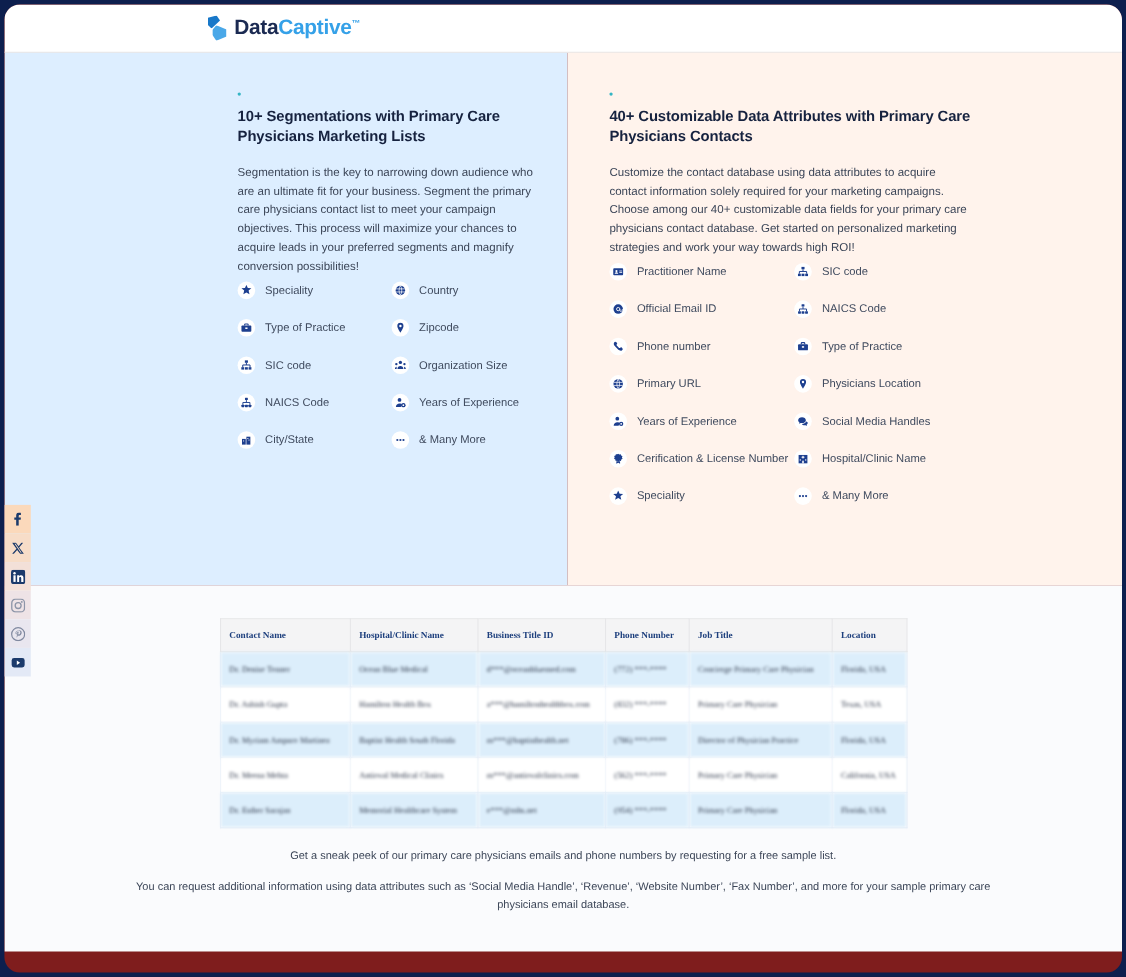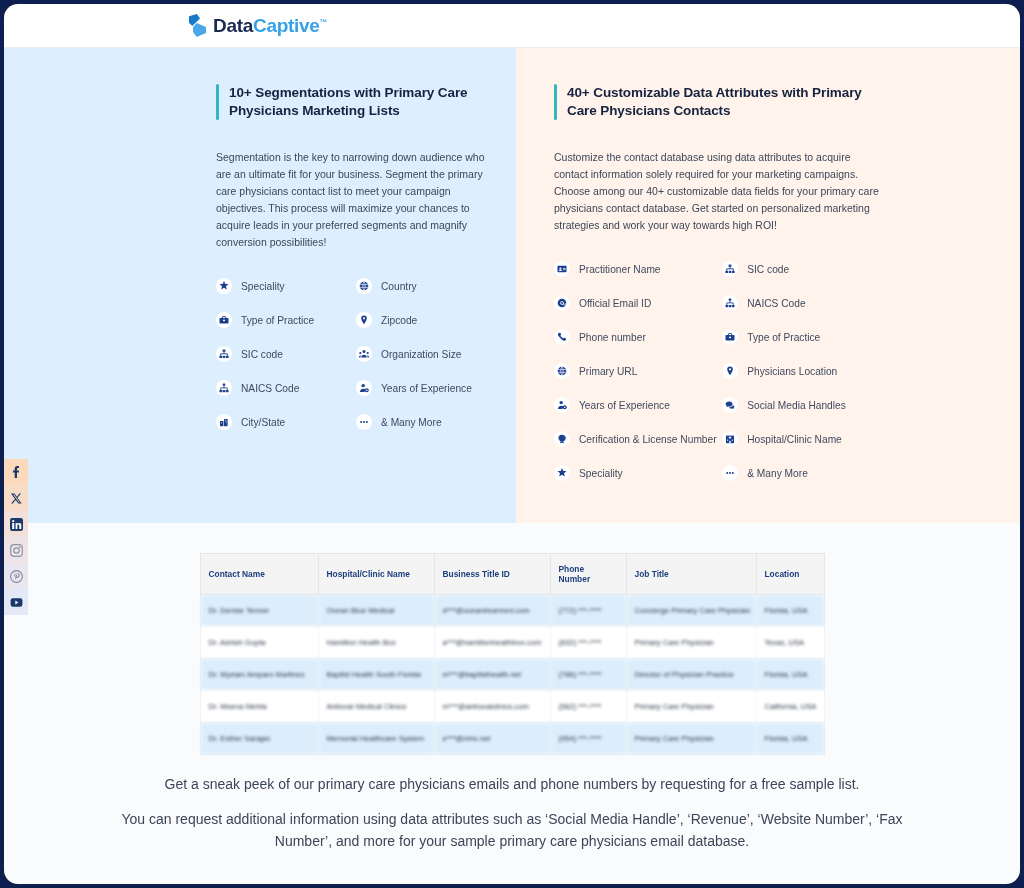--- a/index.html
+++ b/index.html
@@ -61,32 +61,32 @@
   .si.s-in { background: #f3e0d8; }
   .si.s-ig { background: #eee3e6; }
   .si.s-pi { background: #e9e6ef; }
   .si.s-yt { background: #e3e9f6; }
   .si svg { display: block; }
 
   
   .panels { display: flex; }
   .panel { padding: 36px 0 0 0; }
   .panel-left  { width: 512px; background: #ddeeff; padding-left: 212px; padding-right: 20px; padding-bottom: 40px; }
-  .panel-right { width: 504px; background: #fff3ec; padding-left: 38px; padding-right: 60px; padding-bottom: 25px; }
+  .panel-right { width: 504px; background: #fff3ec; padding-left: 38px; padding-right: 60px; padding-bottom: 56px; }
   .panel-inner { max-width: 300px; }
 
-  .head-wrap { display: flex; gap: 10px; margin-bottom: 29px; }
+  .head-wrap { display: flex; gap: 10px; margin-bottom: 16px; flex-direction: column; }
   .accent-bar { width: 3px; background: #34b5c4; flex: 0 0 3px; border-radius: 2px; }
   .panel-title {
     font-size: 13.5px; font-weight: bold; color: #16223f;
     line-height: 1.35; letter-spacing: -0.1px;
   }
   .panel-desc {
     font-size: 10.5px; color: #3c4658; line-height: 1.62;
-    margin-bottom: 26px;
+    margin-bottom: 4px;
   }
 
   .feat-grid { display: flex; }
   .feat-col { width: 50%; }
   .feat-col.wide { width: 52%; }
   .feat-item {
     display: flex; align-items: flex-end; gap: 9px;
     margin-bottom: 17px;
   }
   .feat-icon {
@@ -105,20 +105,21 @@
     padding: 30px 100px 34px 100px;
   }
   .sample-title {
     text-align: center; font-size: 18.5px; font-weight: bold;
     color: #16223f; margin-bottom: 20px; letter-spacing: -0.2px;
   }
   table.sample-table {
     width: 624px; margin: 0 auto;
     border-collapse: collapse;
     table-layout: fixed;
+    font-family: Liberation Serif, serif;
   }
   table.sample-table th {
     background: #f4f4f5;
     color: #1d3f7d;
     font-size: 8.4px;
     font-weight: bold;
     text-align: left;
     padding: 10px 8px;
     border: 1px solid #e6e6e8;
   }
@@ -130,21 +131,21 @@
     filter: blur(1.6px);
     white-space: nowrap;
     overflow: hidden;
   }
   table.sample-table tr.odd td { background: #dceefb; }
   table.sample-table tr.even td { background: #ffffff; }
   .c0 { width: 118px; } .c1 { width: 116px; } .c2 { width: 116px; }
   .c3 { width: 76px; }  .c4 { width: 130px; } .c5 { width: 68px; }
 
   .note {
-    text-align: center; font-size: 14px; color: #3c4658;
+    text-align: center; font-size: 10px; color: #3c4658;
     line-height: 1.6; margin-top: 18px;
   }
   .note.n2 { margin-top: 12px; }
 </style>
 </head>
 <body>
 
 <div id="page-frame">
 
   <div class="header">

